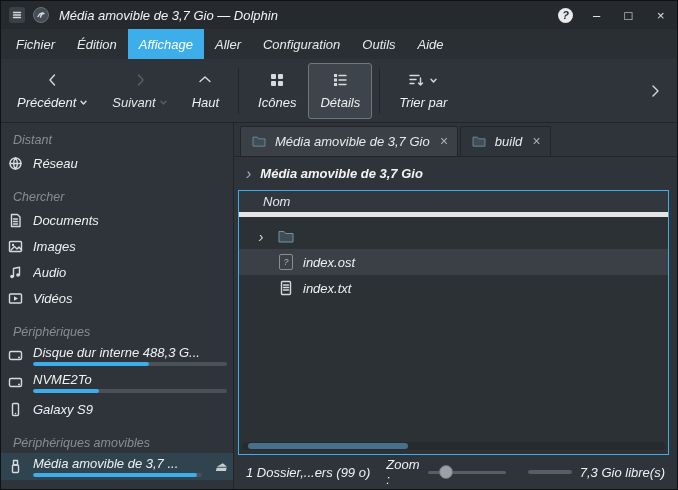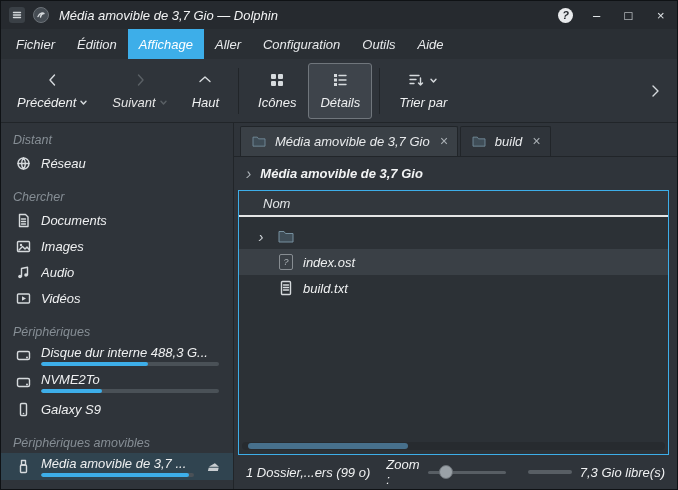--- a/index.html
+++ b/index.html
@@ -34,41 +34,41 @@
   .tbtn.disabled .ski{ stroke:#5a6065;}
   .skf{ fill:#d6dadd;}
   .tsep{ width:1px; height:46px; background:#212529; margin:0 7px; flex:0 0 auto;}
   .overflow{ margin-left:auto; padding:0 10px; display:flex; align-items:center;}
 
   
   .main{ flex:1; display:flex; min-height:0;}
   .sidebar{ width:233px; flex:0 0 233px; border-right:1px solid #212529; padding-top:2px; overflow:hidden;}
   .sec-header{ color:#868e95; padding:4px 12px 3px; margin-top:10px; font-size:12.5px;}
   .sec-header.first{ margin-top:4px;}
-  .place{ display:flex; align-items:center; gap:9px; padding:3px 14px; min-height:26px;justify-content:flex-end;}
+  .place{ display:flex; align-items:center; gap:9px; padding:3px 6px; min-height:26px;justify-content:flex-end;}
   .place.selected{ background:rgba(61,174,233,0.13);}
   .place .sic{ width:17px; flex:0 0 17px; display:flex; justify-content:center;}
   .pcol{ flex:1; min-width:0; display:flex; flex-direction:column;}
   .ptxt{ white-space:nowrap; overflow:hidden; text-overflow:ellipsis; color:#eff0f1;}
   .cap{ height:4px; background:#4a5157; border-radius:2px; margin-top:2px; position:relative; overflow:hidden;}
   .cap .fill{ position:absolute; left:0; top:0; bottom:0; background:#3daee9; border-radius:2px;}
   .eject{ color:#c8cdd1; font-size:13px; flex:0 0 auto; margin-left:4px;}
 
   .content{ flex:1; display:flex; flex-direction:column; min-width:0;}
   .tabbar{ height:34px; display:flex; align-items:flex-end; padding:4px 4px 0 6px; gap:2px; border-bottom:1px solid #212529; flex:0 0 auto;}
   .tab{ display:flex; align-items:center; gap:7px; padding:6px 9px 7px; border:1px solid #212529; border-bottom:none;
         border-radius:2px 2px 0 0; color:#e8eaec; white-space:nowrap;}
   .tab.active{ background:#3a4046;}
   .tab .close{ color:#aab0b5; font-size:14px; margin-left:3px;}
   .breadcrumb{ height:33px; display:flex; align-items:center; gap:9px; padding:0 12px; flex:0 0 auto;}
   .crumb-arrow{ color:#aab0b5; font-size:16px; line-height:1;}
   .crumb-label{ font-weight:bold; color:#f2f3f4;}
 
   .viewbox{ flex:1; margin:0 8px 0 4px; border:1px solid #3daee9; background:#2c3136; display:flex; flex-direction:column; min-height:0;}
-  .col-header{ height:26px; background:#32373d; border-bottom:2px solid #e5e5e5; display:flex; align-items:center; padding-left:24px; color:#e3e6e8; flex:0 0 auto;}
+  .col-header{ height:26px; background:#32373d; border-bottom:5px solid #e5e5e5; display:flex; align-items:center; padding-left:24px; color:#e3e6e8; flex:0 0 auto;}
   .rows{ flex:1; padding-top:6px; overflow:hidden;}
   .frow{ display:flex; align-items:center; height:26px; padding-left:14px; gap:8px;}
   .frow.hover{ background:#3a4046;}
   .expander{ width:16px; text-align:center; color:#cfd4d8; font-size:15px; line-height:1; flex:0 0 16px;}
   .fic{ width:18px; flex:0 0 18px; display:flex; justify-content:center; align-items:center;}
   .fname{ color:#eff0f1; white-space:nowrap;}
   .fname.underline{ text-decoration:underline;}
   .unknown-box{ width:14px; height:16px; border:1px solid #878d92; border-radius:2px; display:flex; align-items:center; justify-content:center;
                 font-size:9px; color:#aeb4b9;}
   .hscroll{ height:13px; display:flex; align-items:center; padding:0 3px 3px; flex:0 0 auto;}
@@ -384,21 +384,21 @@
             <span class="fname">index.ost</span>
           </div>
           <div class="frow">
             <span class="expander"></span>
             <span class="fic">
               <svg width="14" height="16" viewBox="0 0 14 16">
                   <rect class="ski" x="2.5" y="1.5" width="9" height="13" rx="1"></rect>
                   <path class="ski" d="M4.5 5h5M4.5 7.5h5M4.5 10h5"></path>
                 </svg>
             </span>
-            <span class="fname">build.txt</span>
+            <span class="fname">index.txt</span>
           </div>
         </div>
         <div class="hscroll">
           <span class="hs-track">
             <span class="hs-handle"></span>
           </span>
         </div>
       </div>
 
       <div class="statusbar">

